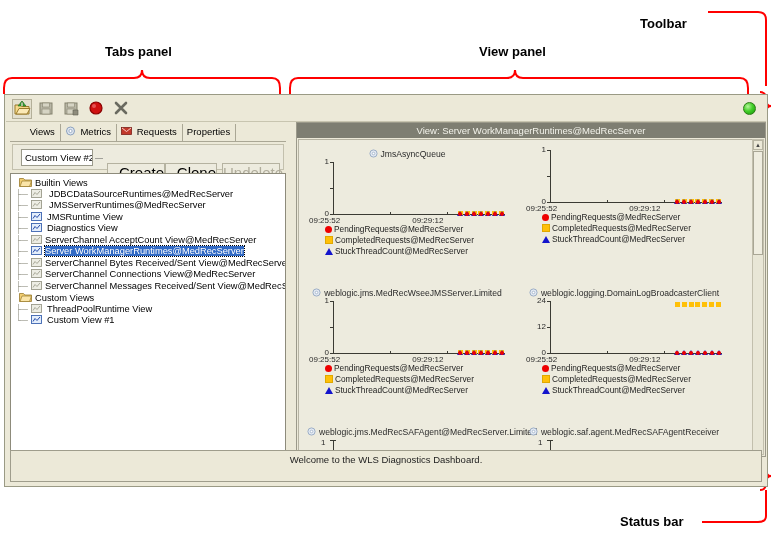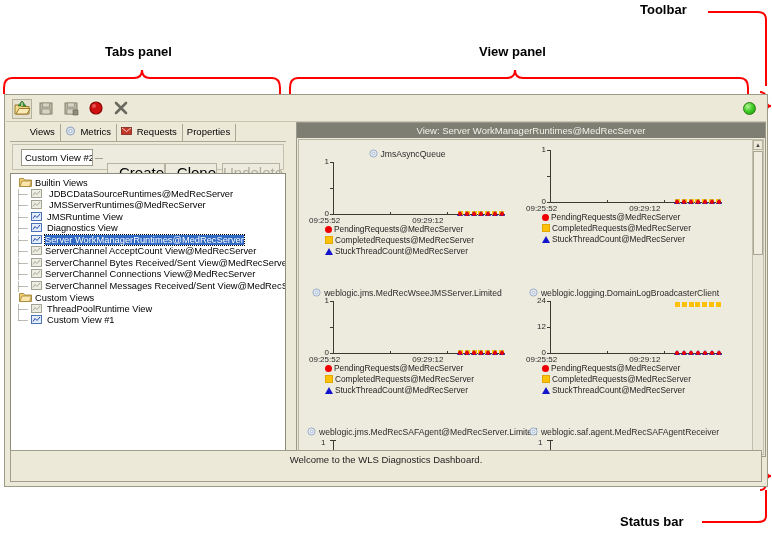--- a/index.html
+++ b/index.html
@@ -423,21 +423,21 @@
     <path d="M290 88 Q290 78 298 78 L507 78 Q515 78 515 70 Q515 78 523 78 L740 78 Q748 78 748 88" fill="none" stroke="#FF0000" stroke-width="2"></path>
     <path d="M290 88 L290 94 M748 88 L748 94" fill="none" stroke="#FF0000" stroke-width="2"></path>
 
     <path d="M760 462 Q766 462 766 469 Q766 476 771 476 Q766 476 766 483 Q766 490 760 490" fill="none" stroke="#FF0000" stroke-width="2"></path>
 
     <path d="M766 490 L766 516 Q766 522 758 522 L702 522" fill="none" stroke="#FF0000" stroke-width="2"></path>
   </svg>
 
   <div class="anno-label" style="left:105px; top:44px;">Tabs panel</div>
   <div class="anno-label" style="left:479px; top:44px;">View panel</div>
-  <div class="anno-label" style="left:640px; top:2px;">Toolbar</div>
+  <div class="anno-label" style="left:640px; top:16px;">Toolbar</div>
   <div class="anno-label" style="left:620px; top:514px;">Status bar</div>
 
   <div id="app-window">
 
     <div id="toolbar">
       <div class="tb-btn sunken" style="left:6px;">
         <svg width="18" height="18" viewBox="0 0 18 18">
           <path d="M2 5 L7 5 L8.5 6.5 L16 6.5 L16 14 L2 14 Z" fill="#F5D98A" stroke="#9a7b2c" stroke-width="1"></path>
           <path d="M3 14 L6 8.5 L17 8.5 L14 14 Z" fill="#FBE9B6" stroke="#9a7b2c" stroke-width="1"></path>
           <path d="M9 2 L9 6 L12 6 L8 1 L4 6 L7 6 L7 2 Z" fill="#3aa83a" stroke="#1b6f1b" stroke-width="0.6" transform="translate(1,0)"></path>
@@ -527,28 +527,28 @@
                     <path d="M2 6.5 L4 3.5 L6 5.5 L9 2" fill="none" stroke="#a8a898" stroke-width="1"></path>
                   </svg></span><span style="display:inline-block;width:4px;"></span><span class="lbl">JMSServerRuntimes@MedRecServer</span></div>
               <div class="tree-row"><span class="dash">├─</span><span class="leaf-ico blue" style="border:none;background:none;"><svg width="11" height="9" viewBox="0 0 11 9">
                     <rect x="0.5" y="0.5" width="10" height="8" fill="#E4EEFB" stroke="#3B63B0" stroke-width="0.9"></rect>
                     <path d="M2 6.5 L4 3.5 L6 5.5 L9 2" fill="none" stroke="#2248A8" stroke-width="1"></path>
                   </svg></span><span style="display:inline-block;width:2px;"></span><span class="lbl">JMSRuntime View</span></div>
               <div class="tree-row"><span class="dash">├─</span><span class="leaf-ico blue" style="border:none;background:none;"><svg width="11" height="9" viewBox="0 0 11 9">
                     <rect x="0.5" y="0.5" width="10" height="8" fill="#E4EEFB" stroke="#3B63B0" stroke-width="0.9"></rect>
                     <path d="M2 6.5 L4 3.5 L6 5.5 L9 2" fill="none" stroke="#2248A8" stroke-width="1"></path>
                   </svg></span><span style="display:inline-block;width:2px;"></span><span class="lbl">Diagnostics View</span></div>
+              <div class="tree-row"><span class="dash">├─</span><span class="leaf-ico" style="border:none;background:none;"><svg width="11" height="9" viewBox="0 0 11 9">
+                    <rect x="0.5" y="0.5" width="10" height="8" fill="#EDEDE4" stroke="#9a9a8a" stroke-width="0.9"></rect>
+                    <path d="M2 6.5 L4 3.5 L6 5.5 L9 2" fill="none" stroke="#a8a898" stroke-width="1"></path>
+                  </svg></span><span class="lbl">ServerChannel AcceptCount View@MedRecServer</span></div>
               <div class="tree-row selected"><span class="dash">├─</span><span class="leaf-ico blue" style="border:none;background:none;"><svg width="11" height="9" viewBox="0 0 11 9">
                     <rect x="0.5" y="0.5" width="10" height="8" fill="#E4EEFB" stroke="#3B63B0" stroke-width="0.9"></rect>
                     <path d="M2 6.5 L4 3.5 L6 5.5 L9 2" fill="none" stroke="#2248A8" stroke-width="1"></path>
                   </svg></span><span class="lbl">Server WorkManagerRuntimes@MedRecServer</span></div>
-              <div class="tree-row"><span class="dash">├─</span><span class="leaf-ico" style="border:none;background:none;"><svg width="11" height="9" viewBox="0 0 11 9">
-                    <rect x="0.5" y="0.5" width="10" height="8" fill="#EDEDE4" stroke="#9a9a8a" stroke-width="0.9"></rect>
-                    <path d="M2 6.5 L4 3.5 L6 5.5 L9 2" fill="none" stroke="#a8a898" stroke-width="1"></path>
-                  </svg></span><span class="lbl">ServerChannel AcceptCount View@MedRecServer</span></div>
               <div class="tree-row"><span class="dash">├─</span><span class="leaf-ico" style="border:none;background:none;"><svg width="11" height="9" viewBox="0 0 11 9">
                     <rect x="0.5" y="0.5" width="10" height="8" fill="#EDEDE4" stroke="#9a9a8a" stroke-width="0.9"></rect>
                     <path d="M2 6.5 L4 3.5 L6 5.5 L9 2" fill="none" stroke="#a8a898" stroke-width="1"></path>
                   </svg></span><span class="lbl">ServerChannel Bytes Received/Sent View@MedRecServer</span></div>
               <div class="tree-row"><span class="dash">├─</span><span class="leaf-ico" style="border:none;background:none;"><svg width="11" height="9" viewBox="0 0 11 9">
                     <rect x="0.5" y="0.5" width="10" height="8" fill="#EDEDE4" stroke="#9a9a8a" stroke-width="0.9"></rect>
                     <path d="M2 6.5 L4 3.5 L6 5.5 L9 2" fill="none" stroke="#a8a898" stroke-width="1"></path>
                   </svg></span><span class="lbl">ServerChannel Connections View@MedRecServer</span></div>
               <div class="tree-row"><span class="dash">├─</span><span class="leaf-ico" style="border:none;background:none;"><svg width="11" height="9" viewBox="0 0 11 9">
                     <rect x="0.5" y="0.5" width="10" height="8" fill="#EDEDE4" stroke="#9a9a8a" stroke-width="0.9"></rect>

